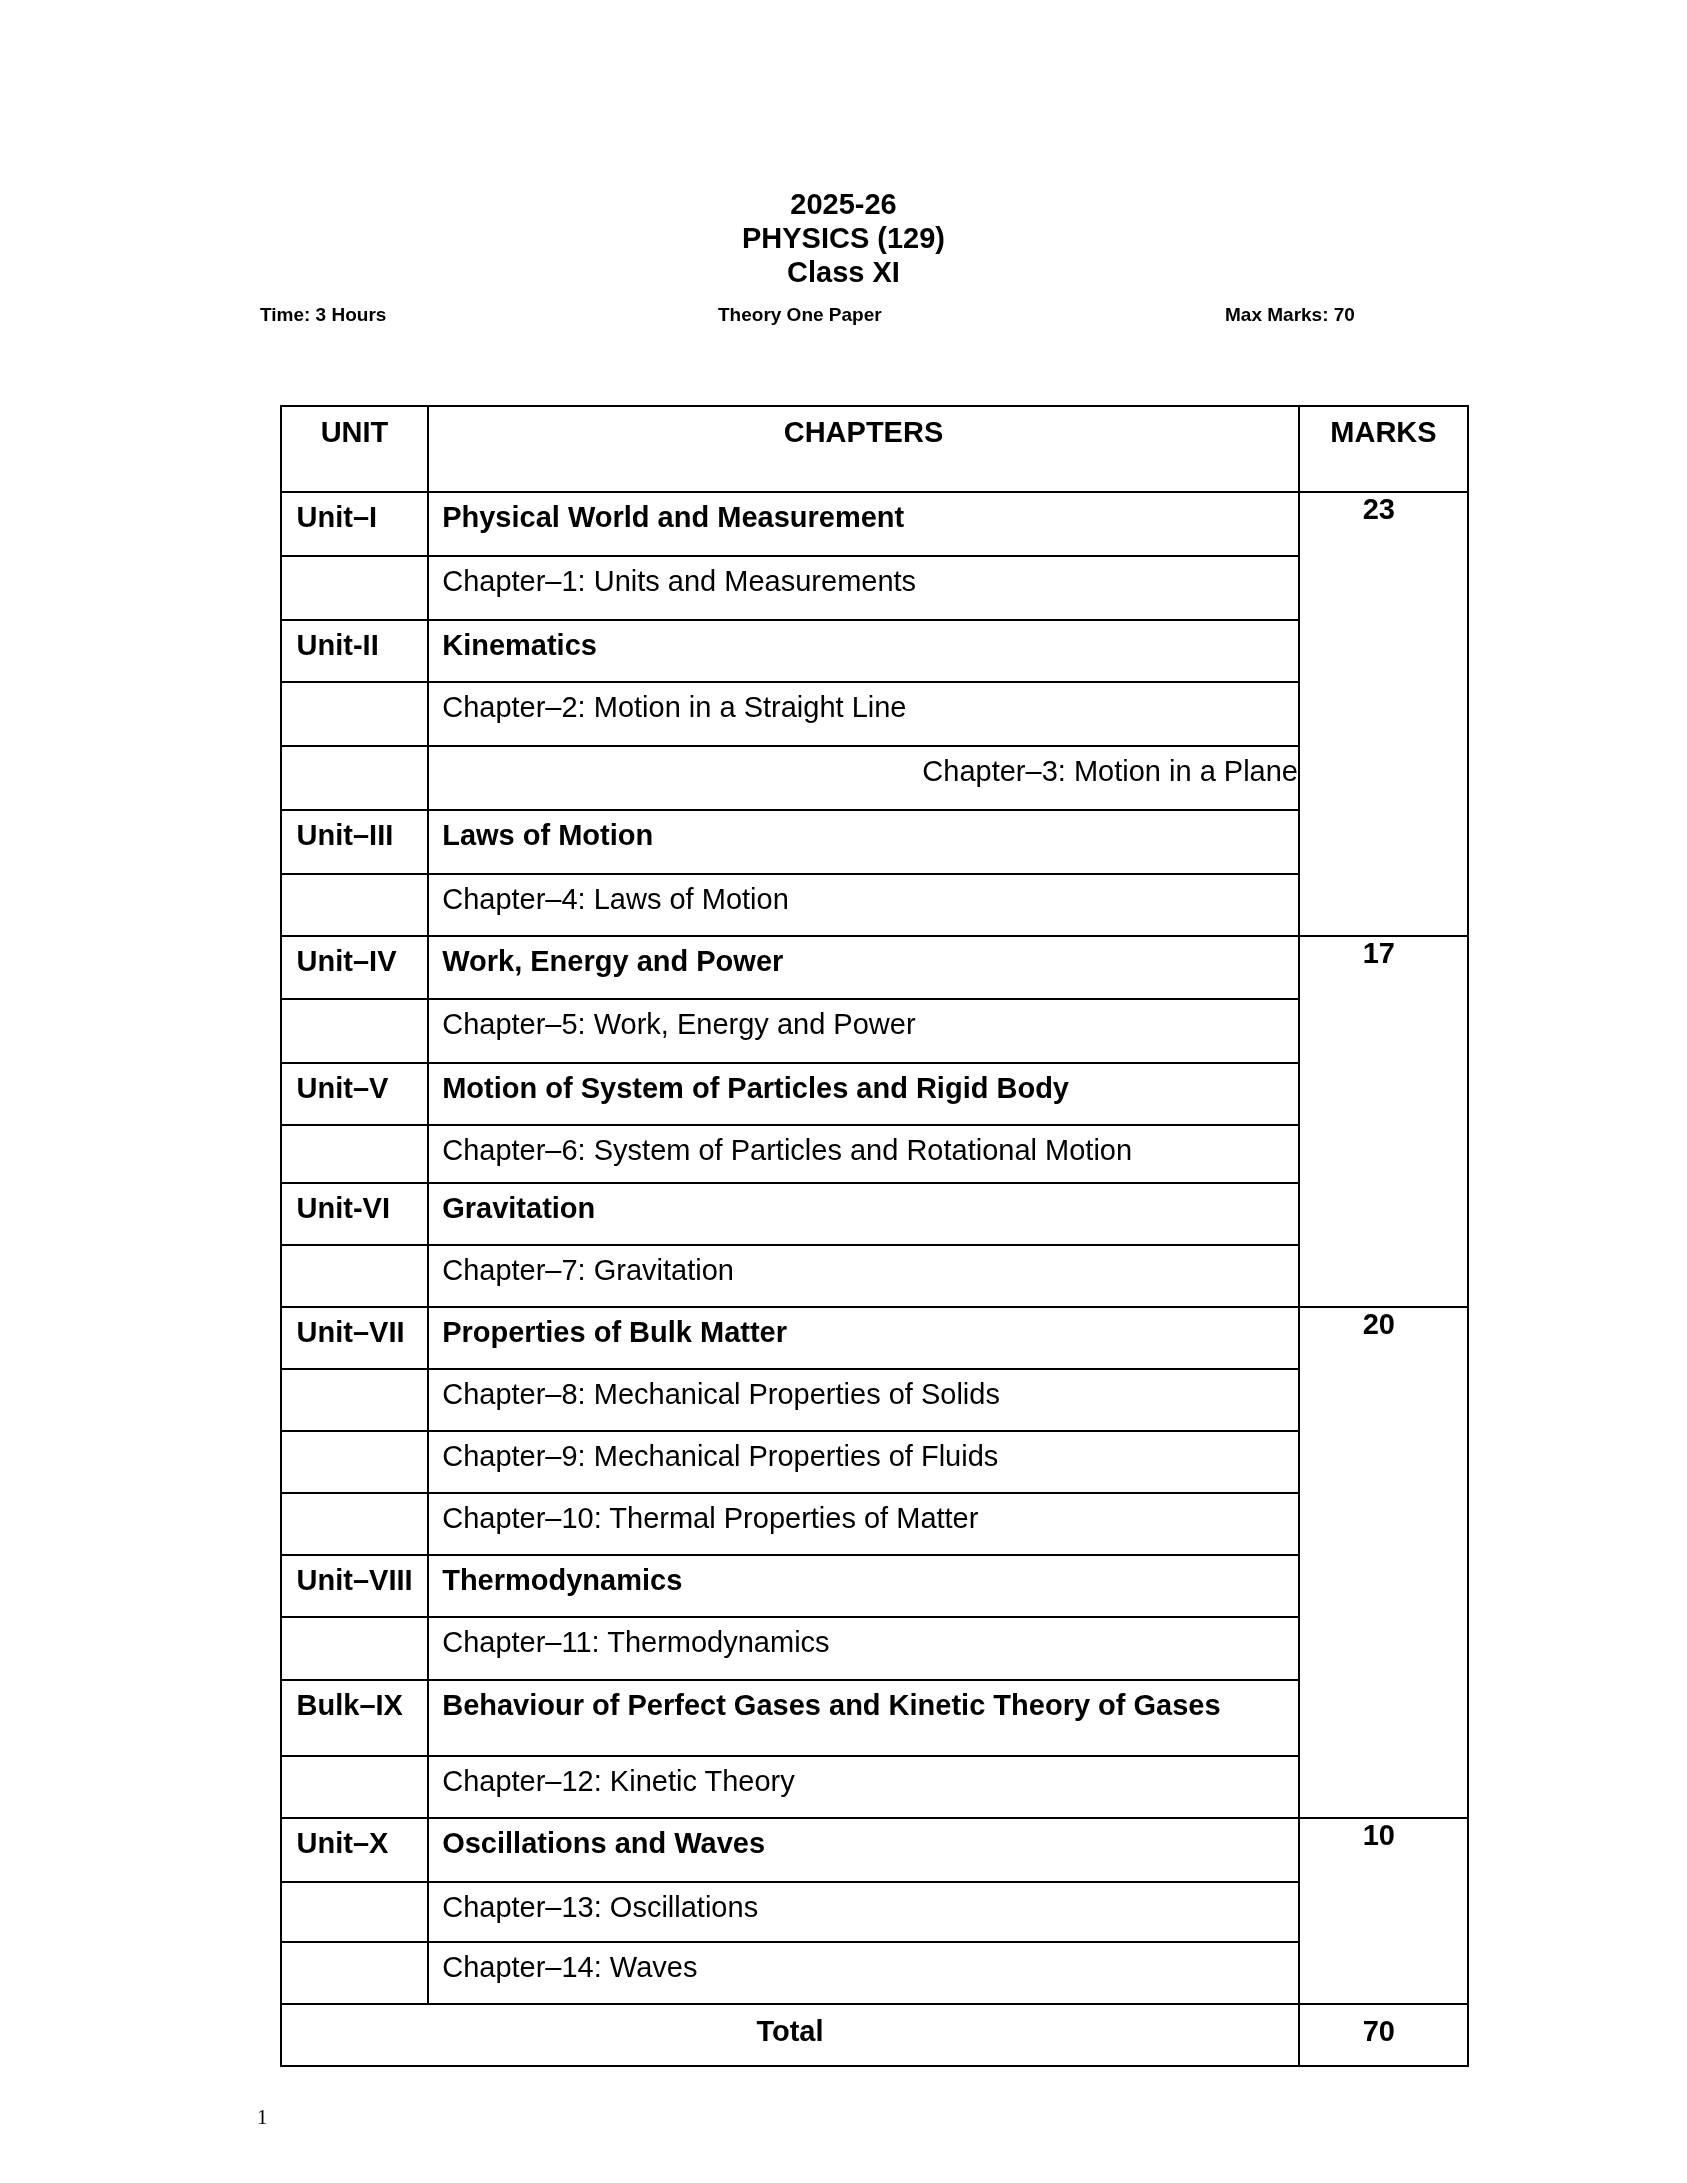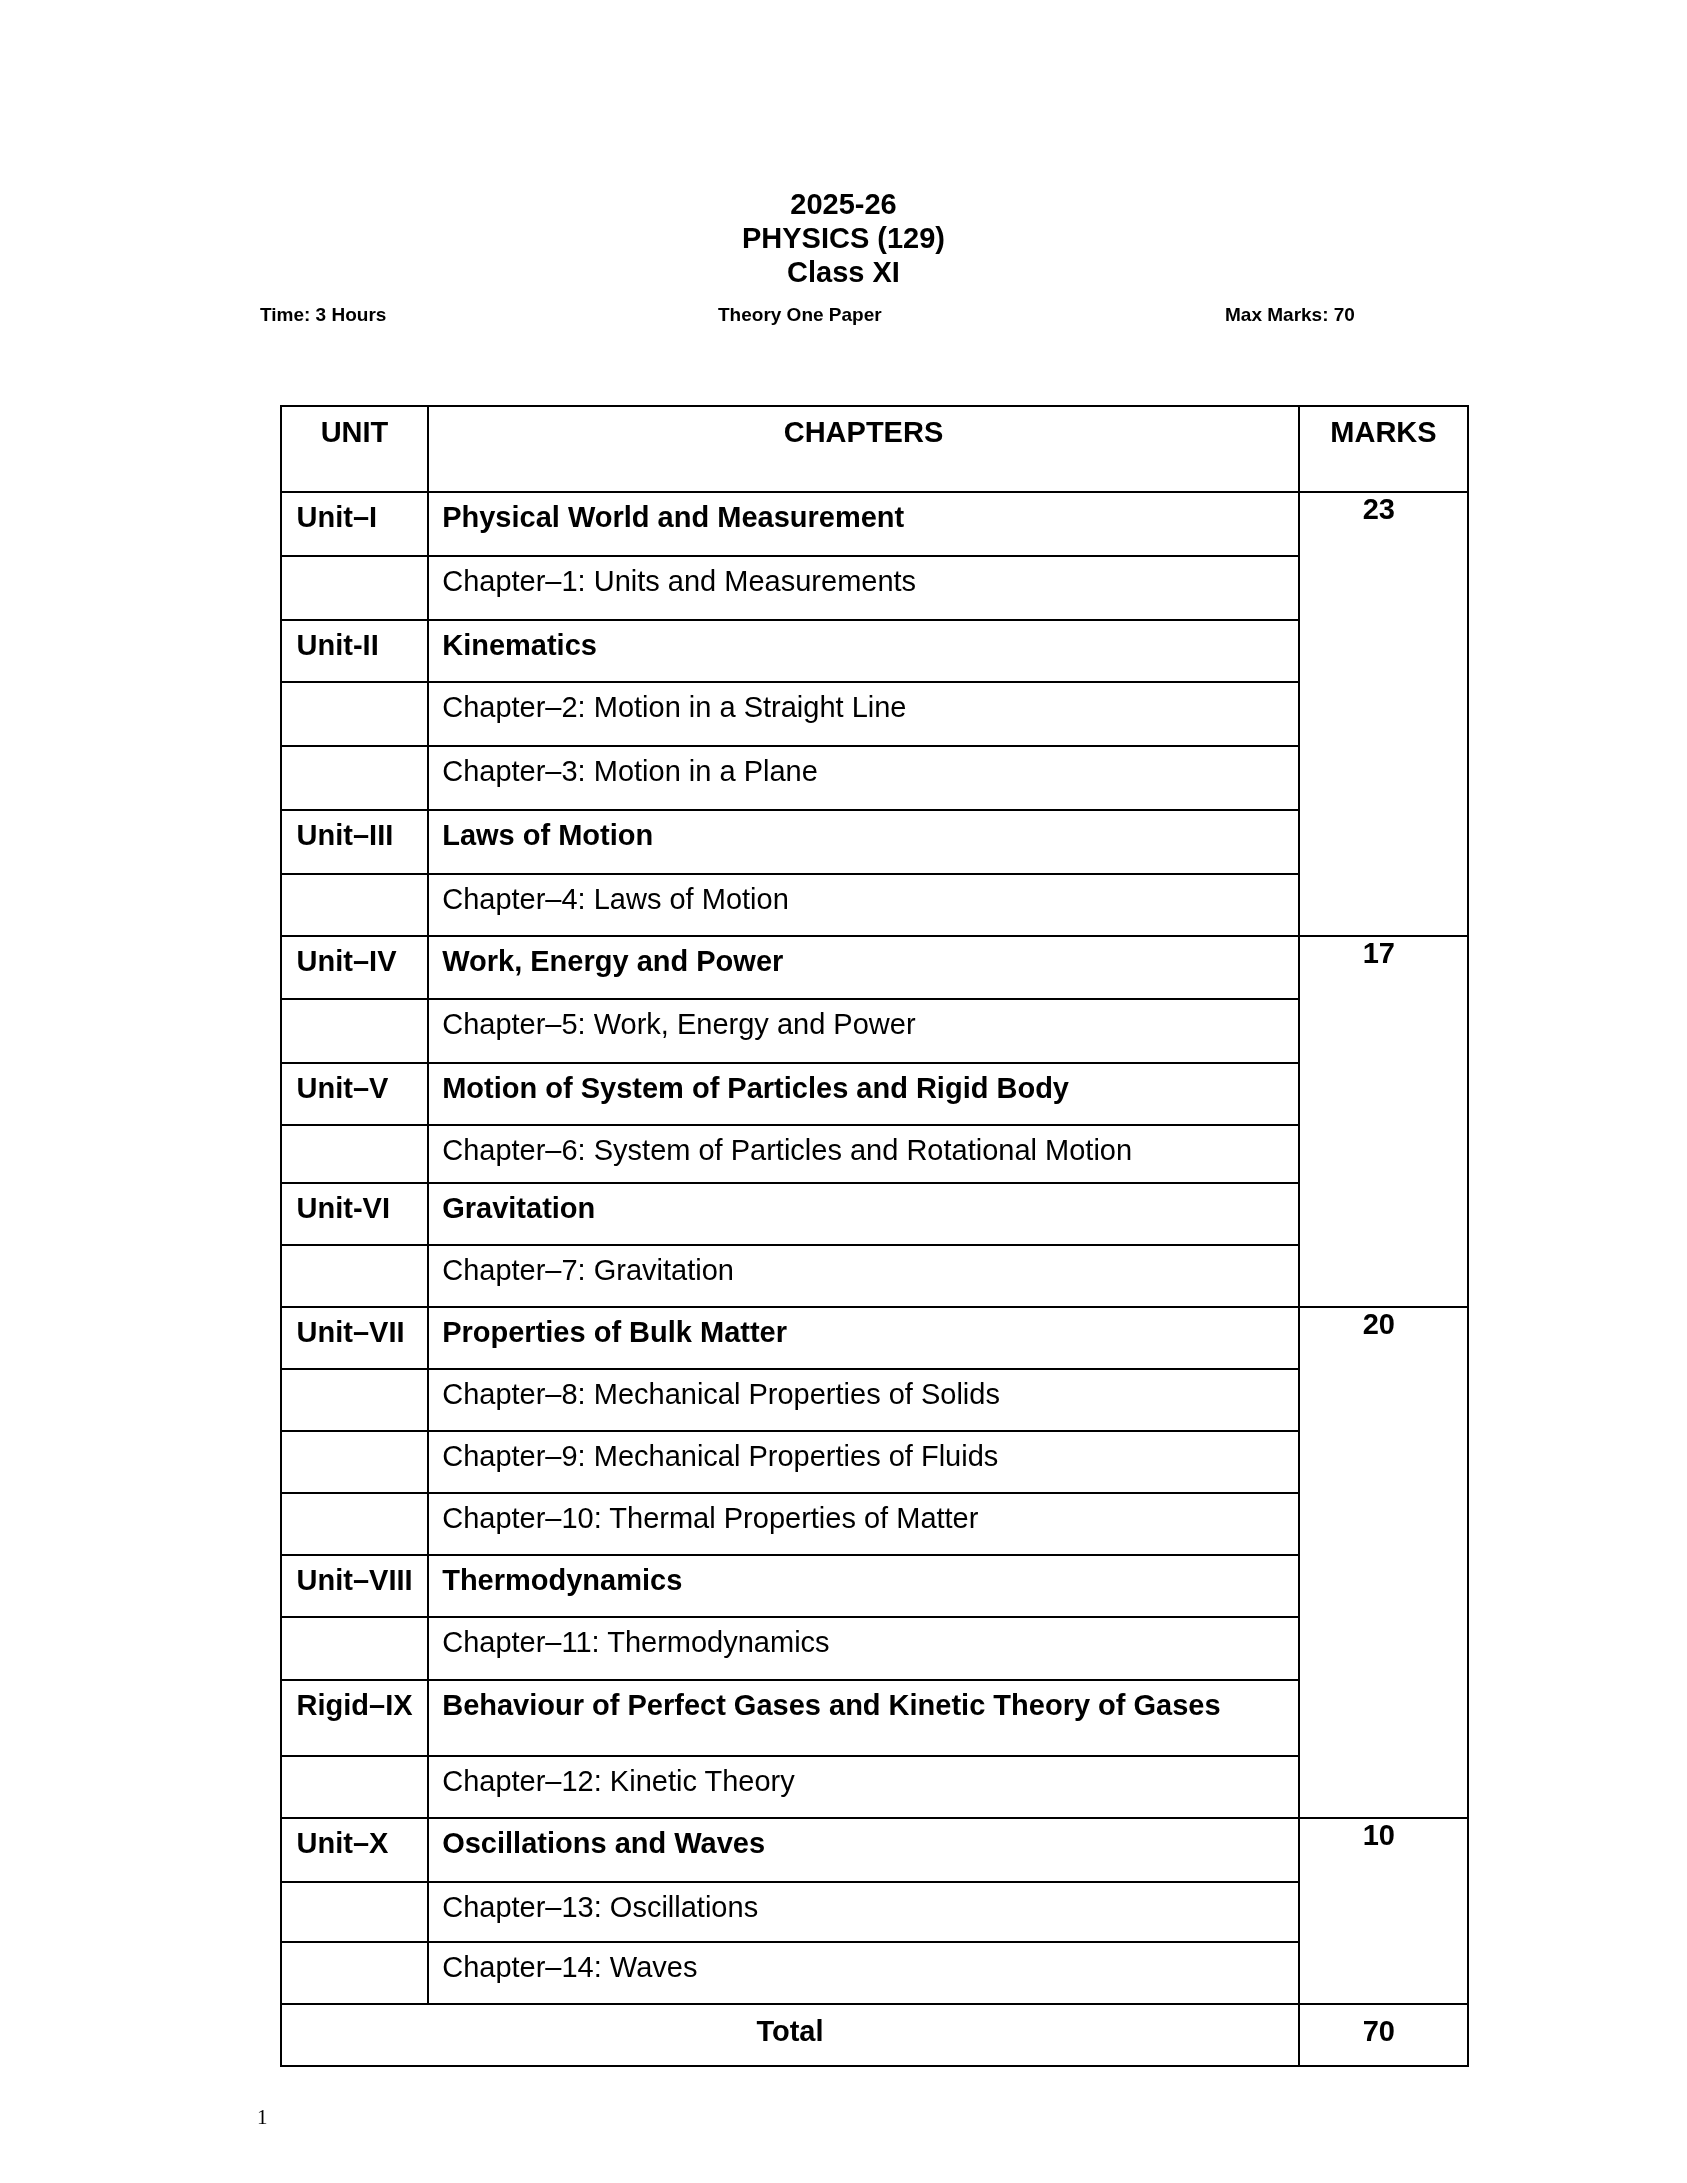--- a/index.html
+++ b/index.html
@@ -54,21 +54,21 @@
         <td class="chap">Chapter–1: Units and Measurements</td>
       </tr>
       <tr style="height: 62px; border-radius: 26px;">
         <td class="unit">Unit-II</td>
         <td class="chap b">Kinematics</td>
       </tr>
       <tr style="height: 64px;">
         <td class="unit"></td>
         <td class="chap">Chapter–2: Motion in a Straight Line</td>
       </tr>
-      <tr style="height: 64px;">
+      <tr style="height: 64px; text-align: right;">
         <td class="unit"></td>
         <td class="chap">Chapter–3: Motion in a Plane</td>
       </tr>
       <tr style="height: 64px;">
         <td class="unit">Unit–III</td>
         <td class="chap b">Laws of Motion</td>
       </tr>
       <tr style="height: 62px;">
         <td class="unit"></td>
         <td class="chap">Chapter–4: Laws of Motion</td>
@@ -117,21 +117,21 @@
       </tr>
       <tr style="height: 62px;">
         <td class="unit">Unit–VIII</td>
         <td class="chap b">Thermodynamics</td>
       </tr>
       <tr style="height: 63px;">
         <td class="unit"></td>
         <td class="chap">Chapter–11: Thermodynamics</td>
       </tr>
       <tr style="height: 76px;">
-        <td class="unit">Rigid–IX</td>
+        <td class="unit">Bulk–IX</td>
         <td class="chap b">Behaviour of Perfect Gases and Kinetic Theory of Gases</td>
       </tr>
       <tr style="height: 62px;">
         <td class="unit"></td>
         <td class="chap">Chapter–12: Kinetic Theory</td>
       </tr>
       <tr style="height: 64px;">
         <td class="unit">Unit–X</td>
         <td class="chap b">Oscillations and Waves</td>
         <td class="marks" rowspan="3">10</td>

